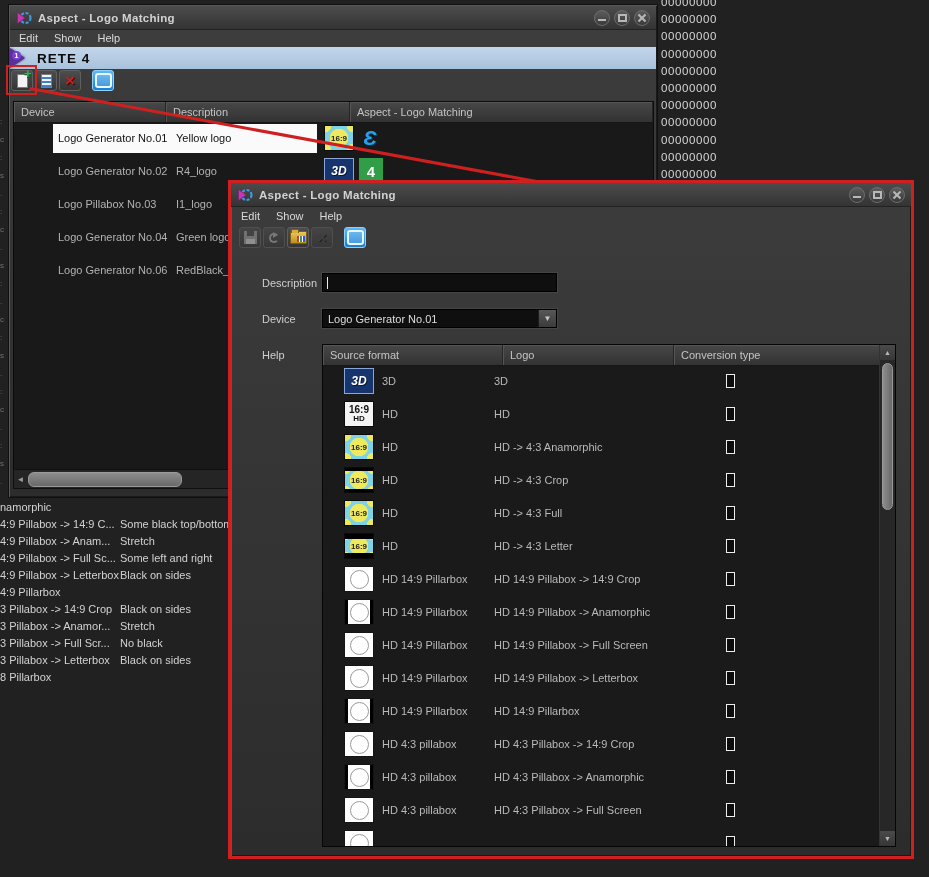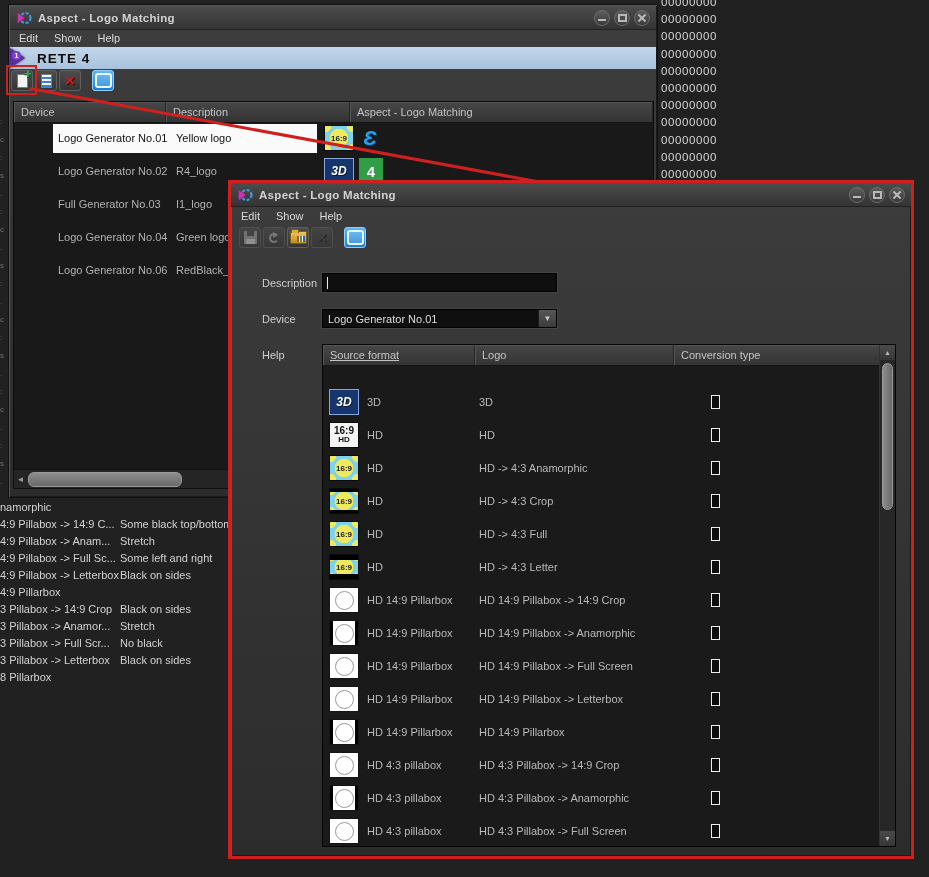--- a/index.html
+++ b/index.html
@@ -62,21 +62,21 @@
   .brow{position:relative;height:33px;color:#b2b2b2;}
   .brow.sel::before{content:"";position:absolute;left:39px;top:2px;width:264px;height:29px;background:#fafafa;}
   .bdev{position:absolute;left:44px;top:10px;}
   .bdesc{position:absolute;left:162px;top:10px;}
   .brow.sel .bdev,.brow.sel .bdesc{color:#101010;}
   .bicons{position:absolute;left:310px;top:3px;display:flex;gap:5px;align-items:center;}
 
   
   .ltable{position:absolute;left:91px;top:161px;width:572px;height:501px;background:#1a1a1a;
           border:1px solid #060606;overflow:hidden;}
-  .lrows{position:absolute;left:0;top:20px;width:557px;bottom:0;overflow:hidden;margin-top:21px;}
+  .lrows{position:absolute;left:15px;top:20px;width:557px;bottom:0;overflow:hidden;}
   .lrow{position:relative;height:33px;color:#b9b9b9;}
   .lrow .ic{position:absolute;left:6px;top:3px;}
   .lsrc{position:absolute;left:44px;top:10px;}
   .lconv{position:absolute;left:156px;top:10px;}
   .logoph{position:absolute;left:388px;top:9px;width:7px;height:12px;border:1px solid #ededed;background:#0c0c0c;}
 
   
   .ic{width:30px;height:26px;flex:none;display:flex;align-items:center;justify-content:center;
       font-weight:bold;box-sizing:border-box;}
   .ic-169,.ic-169-bars,.ic-169-letter{
@@ -136,21 +136,21 @@
   .fwin .tbar{left:8px;top:44px;}
   .flabel{position:absolute;left:31px;color:#cfcfcf;}
   .tinput{position:absolute;left:91px;top:90px;width:235px;height:19px;background:#0f0f0f;
           border:1px solid #000;box-shadow:0 0 0 1px #454545;box-sizing:border-box;display:flex;align-items:center;padding-left:4px;}
   .caret{width:1px;height:12px;background:#ededed;animation:blink 1.1s steps(1) infinite;}
   @keyframes blink{50%{opacity:0;}}
   .combo{position:absolute;left:91px;top:126px;width:235px;height:19px;background:#0f0f0f;color:#dedede;
          border:1px solid #000;box-shadow:0 0 0 1px #454545;box-sizing:border-box;display:flex;align-items:center;padding-left:5px;}
   .arrowbtn{margin-left:auto;width:17px;height:17px;background:linear-gradient(#575757,#3b3b3b);
          border-left:1px solid #1c1c1c;display:flex;align-items:center;justify-content:center;color:#c8c8c8;font-size:8px;}
-  .fhead1{width:152px;text-decoration:underline;} .fhead2{width:206px;} .fhead3{flex:1;}
+  .fhead1{width:180px;} .fhead2{width:206px;} .fhead3{flex:1;}
 
   
   .hexcol{position:absolute;left:661px;top:-6px;line-height:17.2px;color:#d6d6d6;font-size:11.5px;letter-spacing:.6px;}
   .underlay{position:absolute;left:0;top:499px;width:420px;color:#d2d2d2;}
   .urow{position:relative;height:17px;}
   .ul{position:absolute;left:0;top:2px;white-space:nowrap;text-align:center;}
   .ur{position:absolute;left:120px;top:2px;white-space:nowrap;}
   .strip{position:absolute;left:0;top:118px;width:8px;display:flex;flex-direction:column;gap:10px;
          color:#707070;font-size:8px;line-height:1;overflow:hidden;height:370px;}
   .annobox{position:absolute;left:6px;top:65px;width:27px;height:26px;border:2px solid #cf2020;z-index:40;}
@@ -313,21 +313,21 @@
           </div>
           <div class="brow">
             <div class="bdev">Logo Generator No.02</div>
             <div class="bdesc">R4_logo</div>
             <div class="bicons">
               <div class="ic ic-3d"></div>
               <div class="ic ic-r4"></div>
             </div>
           </div>
           <div class="brow">
-            <div class="bdev">Full Generator No.03</div>
+            <div class="bdev">Logo Pillabox No.03</div>
             <div class="bdesc">I1_logo</div>
             <div class="bicons"></div>
           </div>
           <div class="brow">
             <div class="bdev">Logo Generator No.04</div>
             <div class="bdesc">Green logo</div>
             <div class="bicons"></div>
           </div>
           <div class="brow">
             <div class="bdev">Logo Generator No.06</div>

